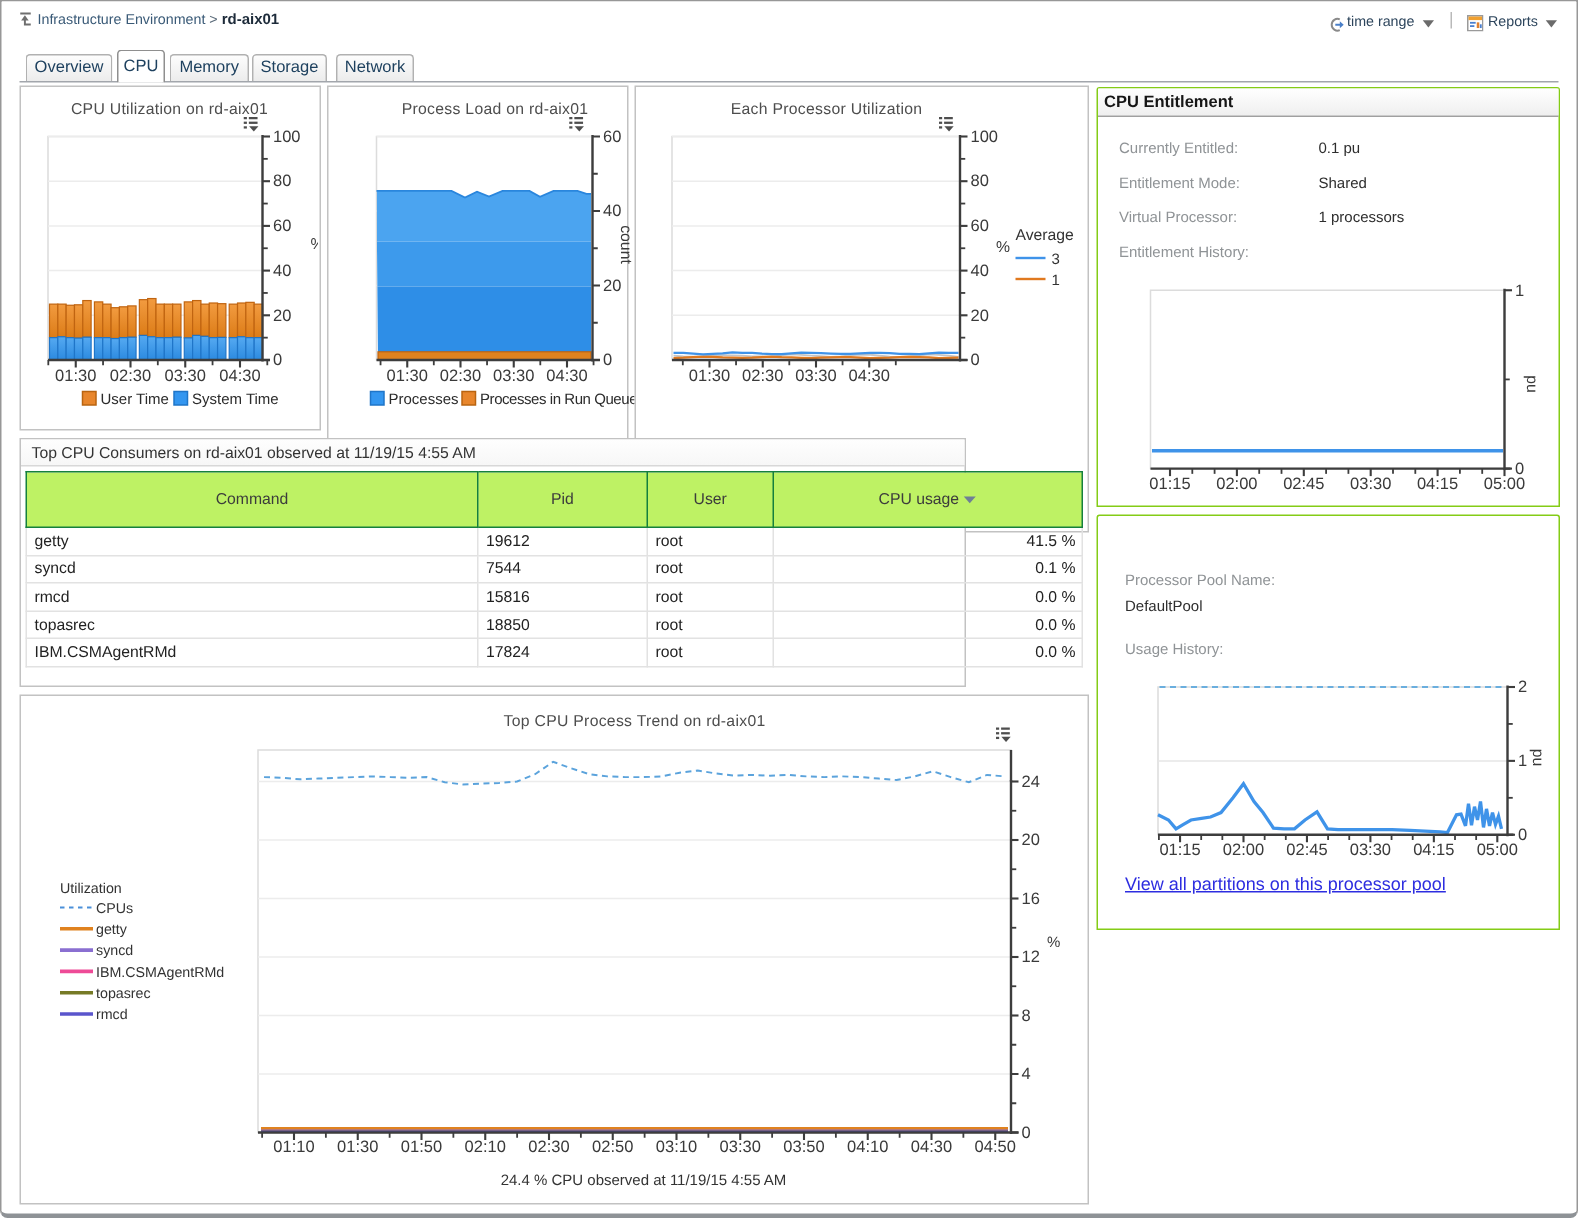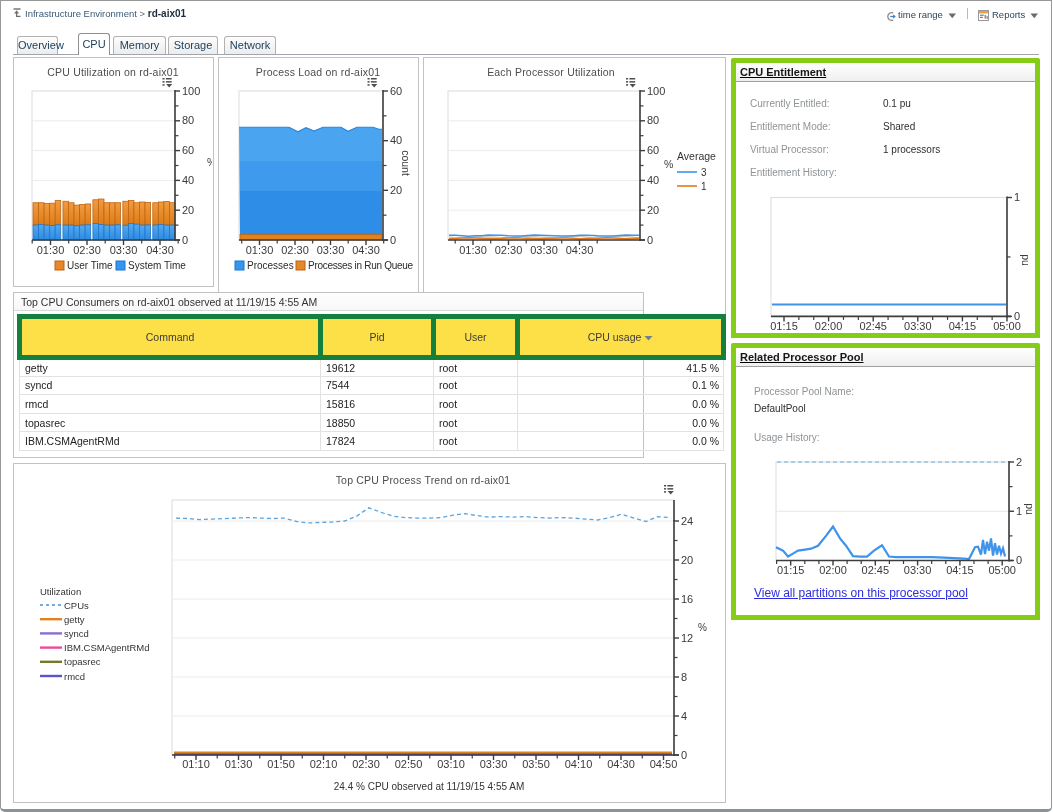--- a/index.html
+++ b/index.html
@@ -6,27 +6,27 @@
 html,body { width:1053px; height:812px; background:#fff; font-family:"Liberation Sans", sans-serif; overflow:hidden; }
 .abs { position:absolute; }
 #frame { left:0; top:0; width:1052px; height:812px; border:1px solid #979797; border-bottom:3px solid #8e9296; border-radius:0 0 5px 5px; }
 #crumb { left:25px; top:8px; font-size:9.5px; color:#3a5a77; }
 #crumb b { color:#1d2b3a; font-size:10px; }
 #topright { left:0; top:0; width:1053px; height:30px; font-size:9.5px; color:#2d455c; white-space:nowrap; }
 .tab { position:absolute; top:36px; height:18px; background:linear-gradient(#fdfdfd,#ececec); border:1px solid #b1b1b1; border-bottom:none; border-radius:3px 3px 0 0; font-size:11px; color:#1e415f; text-align:center; line-height:17px; }
 .tabsel { top:33px; height:22px; background:#fff; border-color:#8f8f8f; line-height:20px; z-index:5; }
 #tabline { left:13px; top:54px; width:1026px; height:1px; background:#a2a6ac; }
 .panel { position:absolute; background:#fff; border:1px solid #c2c2c2; }
-.spanel { position:absolute; background:#fff; border:5px solid #84cc16; border-radius:2px 2px 0 0;text-decoration:underline; }
+.spanel { position:absolute; background:#fff; border:1px solid #84cc16; border-radius:2px 2px 0 0; }
 .shead { height:19px; background:linear-gradient(#ffffff,#efefef); border-bottom:1px solid #a0a0a0; font-size:11px; font-weight:bold; color:#161616; line-height:19px; padding-left:4px; }
 .slabel { position:absolute; font-size:10px; color:#8f9396; }
 .sval { position:absolute; font-size:10px; color:#2e2e2e; }
 #ttitle { height:18px; line-height:18px; font-size:10.5px; color:#333; padding-left:7px; border-bottom:1px solid #d8d8d8; background:linear-gradient(#fefefe,#f7f7f7); }
 table.grid { border-collapse:collapse; margin:3px 3px 0 3px; table-layout:fixed; width:704px; font-size:10.5px; }
-table.grid th { background:#fde047; border:5px solid #15803d; font-weight:normal; color:#3c3c3c; height:14px; padding:12px; }
+table.grid th { background:#bef264; border:1px solid #15803d; font-weight:normal; color:#3c3c3c; height:14px; padding:12px; }
 table.grid td { border:1px solid #e2e2e2; color:#222; height:18.6px; padding:0 0 0 5px; }
 table.grid td.r { text-align:right; padding:0 4px 0 0; }
 a.lnk { color:#2d2de0; font-size:12px; }
 </style>
 </head>
 <body>
 <div class="abs" id="frame"></div>
 
 <svg class="abs" style="left:13px; top:8px;" width="9" height="10">
     <path d="M 0.5 1 H 7.5" stroke="#6e6e6e" stroke-width="1.4" fill="none"></path>
@@ -53,21 +53,21 @@
       <rect x="2" y="6.8" width="2.9" height="1.2" fill="#4a7fd0"></rect>
       <rect x="6.5" y="4.9" width="1.7" height="3.8" fill="#e08030"></rect>
       <rect x="8.6" y="6.2" width="1.2" height="2.5" fill="#4a7fd0"></rect>
     </svg>
 <span class="abs" style="left:992px; top:9px;">Reports</span>
 <svg class="abs" style="left:1030px; top:13px;" width="9" height="6">
       <path d="M 0.5 0.5 L 8 0.5 L 4.25 5.3 z" fill="#6b6b6b"></path>
     </svg>
 </div>
 
-<div class="tab" style="left:17px; width:41px;">Overview</div>
+<div class="tab" style="left:17px; width:58px;">Overview</div>
 <div class="tab tabsel" style="left:78px; width:32px;">CPU</div>
 <div class="tab" style="left:113px; width:53px;">Memory</div>
 <div class="tab" style="left:168px; width:50px;">Storage</div>
 <div class="tab" style="left:224px; width:52px;">Network</div>
 <div class="abs" id="tabline"></div>
 
 <div class="panel" style="left:13px; top:57px; width:201px; height:230px;"><svg width="198" height="228" font-family="Liberation Sans, sans-serif">
       <defs>
         <linearGradient id="go" x1="0" y1="0" x2="0" y2="1">
           <stop offset="0" stop-color="#f29b40"></stop>
@@ -170,21 +170,21 @@
       <line x1="161" y1="137.3" x2="164.5" y2="137.3" stroke="#3d3d3d" stroke-width="1.2"></line>
       <line x1="161" y1="107.5" x2="164.5" y2="107.5" stroke="#3d3d3d" stroke-width="1.2"></line>
       <line x1="161" y1="77.7" x2="164.5" y2="77.7" stroke="#3d3d3d" stroke-width="1.2"></line>
       <line x1="161" y1="47.9" x2="164.5" y2="47.9" stroke="#3d3d3d" stroke-width="1.2"></line>
       <text x="193" y="108" font-size="10.5" fill="#3a3a3a">%</text>
       <rect x="41" y="203" width="9" height="9" fill="#e8862c" stroke="#b96410"></rect>
       <text x="53" y="211" font-size="10" fill="#2b2b2b">User Time</text>
       <rect x="102" y="203" width="9" height="9" fill="#3396f0" stroke="#1f75c8"></rect>
       <text x="114" y="211" font-size="10" fill="#2b2b2b">System Time</text>
     </svg></div>
-<div class="panel" style="left:218px; top:57px; width:201px; height:260px;"><svg width="198" height="228" font-family="Liberation Sans, sans-serif">
+<div class="panel" style="left:218px; top:57px; width:201px; height:260px;padding-left:12px;"><svg width="198" height="228" font-family="Liberation Sans, sans-serif">
       <text x="99" y="18" font-size="10.5" fill="#4d4d4d" text-anchor="middle" letter-spacing="0.2">Process Load on rd-aix01</text>
       <rect x="148.5" y="20" width="2.1" height="1.5" fill="#4e4e4e"></rect>
       <rect x="151.9" y="20" width="5.8" height="1.5" fill="#4e4e4e"></rect>
       <rect x="148.5" y="23.1" width="2.1" height="1.5" fill="#4e4e4e"></rect>
       <rect x="151.9" y="23.1" width="5.8" height="1.5" fill="#4e4e4e"></rect>
       <rect x="148.5" y="26.2" width="2.1" height="1.5" fill="#4e4e4e"></rect>
       <path d="M 152.1 26.1 l 6.2 0 l -3.1 3.5 z" fill="#4e4e4e"></path>
       <rect x="20" y="33" width="144" height="149" fill="#fff" stroke="#dcdcdc"></rect>
       <line x1="20" y1="132.33" x2="164" y2="132.33" stroke="#ececec" stroke-width="1"></line>
       <line x1="20" y1="82.67" x2="164" y2="82.67" stroke="#ececec" stroke-width="1"></line>
@@ -478,21 +478,20 @@
         <line x1="271" y1="128.4" x2="276" y2="128.4" stroke="#3d3d3d" stroke-width="1.4"></line>
         <text x="278" y="131.9" font-size="11" fill="#3a3a3a">0</text>
         <line x1="271" y1="9.5" x2="276" y2="9.5" stroke="#3d3d3d" stroke-width="1.4"></line>
         <text x="278" y="13" font-size="11" fill="#3a3a3a">1</text>
         <line x1="271" y1="68.95" x2="274.5" y2="68.95" stroke="#3d3d3d" stroke-width="1.2"></line>
         <text x="286" y="72" font-size="10.5" fill="#3a3a3a" transform="rotate(90 286 72)" text-anchor="middle">pu</text>
       </svg></div>
 </div>
 
 <div class="spanel" style="left:731px; top:343px; width:309px; height:277px;">
-<div class="shead">Related Processor Pool</div>
 <div class="slabel" style="left:18px; top:38px;">Processor Pool Name:</div>
 <div class="sval" style="left:18px; top:55px;">DefaultPool</div>
 <div class="slabel" style="left:18px; top:84px;">Usage History:</div>
 <div class="abs" style="left:0; top:108px;"><svg width="306" height="130" font-family="Liberation Sans, sans-serif">
         <rect x="40" y="6" width="233" height="98.5" fill="#fff" stroke="#dcdcdc"></rect>
         <line x1="40" y1="55.25" x2="273" y2="55.25" stroke="#e6e6e6" stroke-width="1"></line>
         <line x1="41" y1="6" x2="272" y2="6" stroke="#6aaede" stroke-width="1.2" stroke-dasharray="4 3"></line>
         <path d="M 40 91.2 L 47 94.65 L 52 100.56 L 57 97.61 L 62 94.65 L 69 93.66 L 75 92.68 L 82 89.72 L 90 79.88 L 97 70.52 L 104 82.34 L 110 89.72 L 117 100.07 L 124 100.56 L 131 100.56 L 138 94.65 L 146 89.23 L 153 100.56 L 160 101.05 L 172 101.05 L 184 101.05 L 196 101.05 L 208 101.55 L 218 102.04 L 228 102.53 L 233 103.02 L 239 91.2 L 242 90.71 L 245 98.59 L 247 83.81 L 249 98.1 L 251 85.78 L 253 94.65 L 255 82.34 L 257 99.58 L 259 87.26 L 261 98.59 L 263 89.72 L 265 97.61 L 267 92.19 L 269 100.56" fill="none" stroke="#3f93e9" stroke-width="2.2"></path>
         <line x1="40" y1="104.5" x2="277" y2="104.5" stroke="#3d3d3d" stroke-width="1.6"></line>
         <line x1="54.7" y1="104.5" x2="54.7" y2="109.5" stroke="#3d3d3d" stroke-width="1.4"></line>

